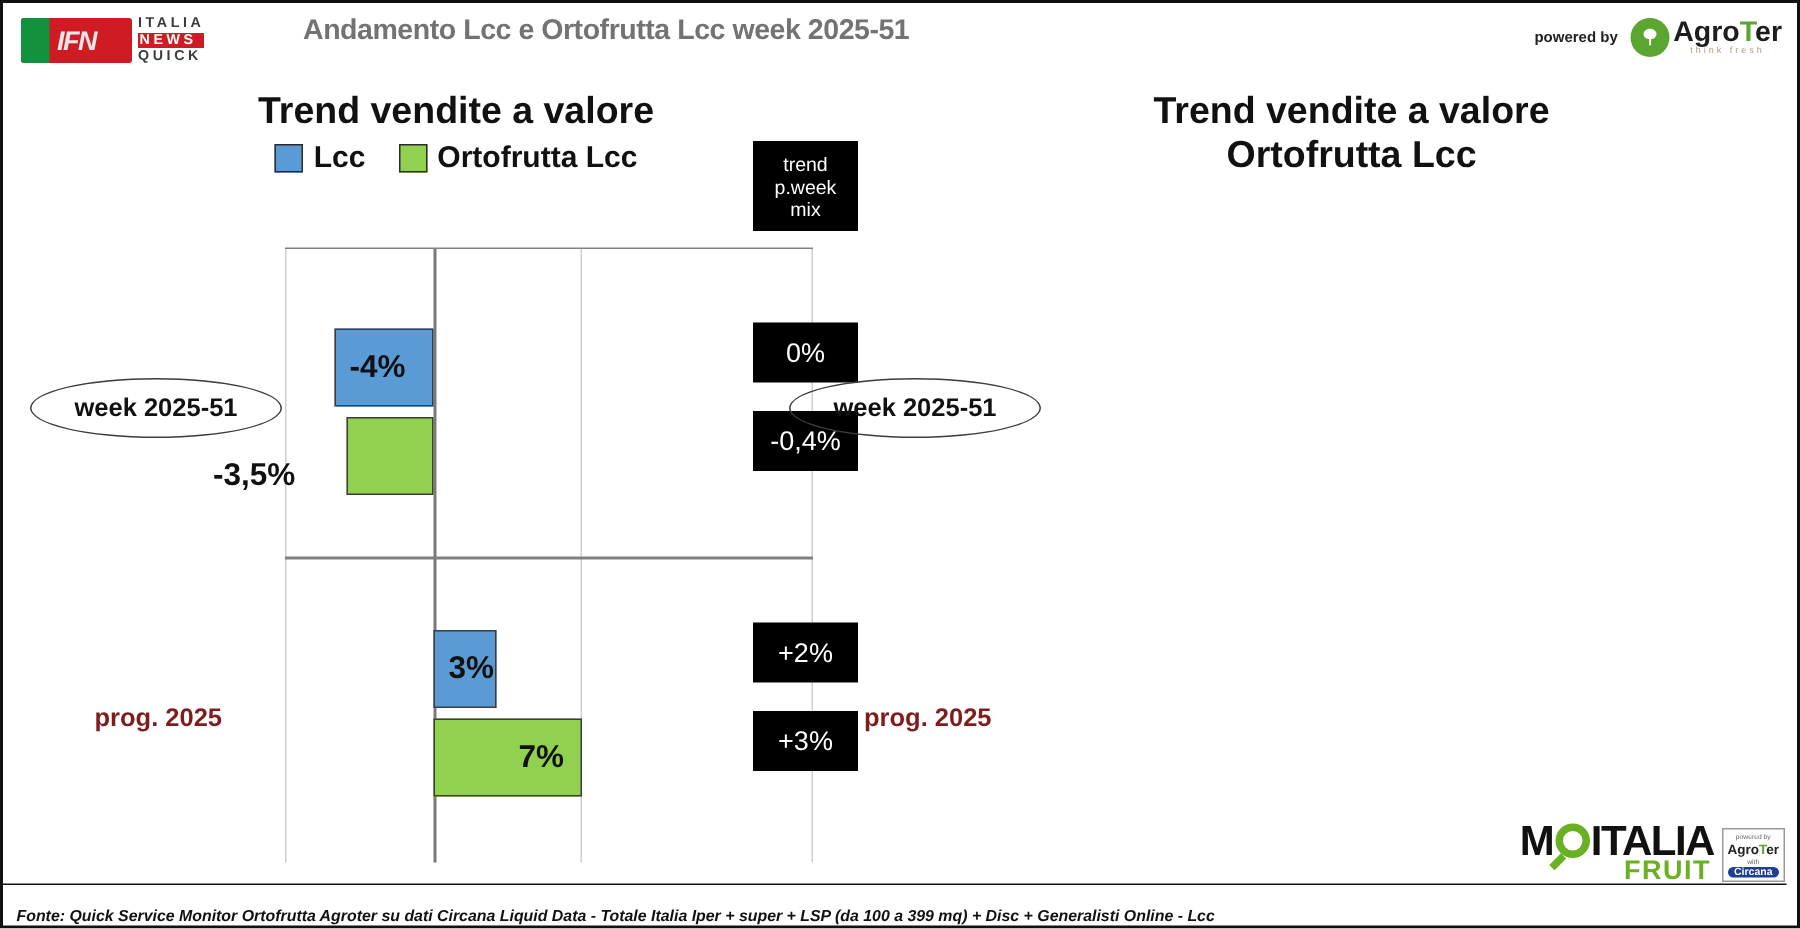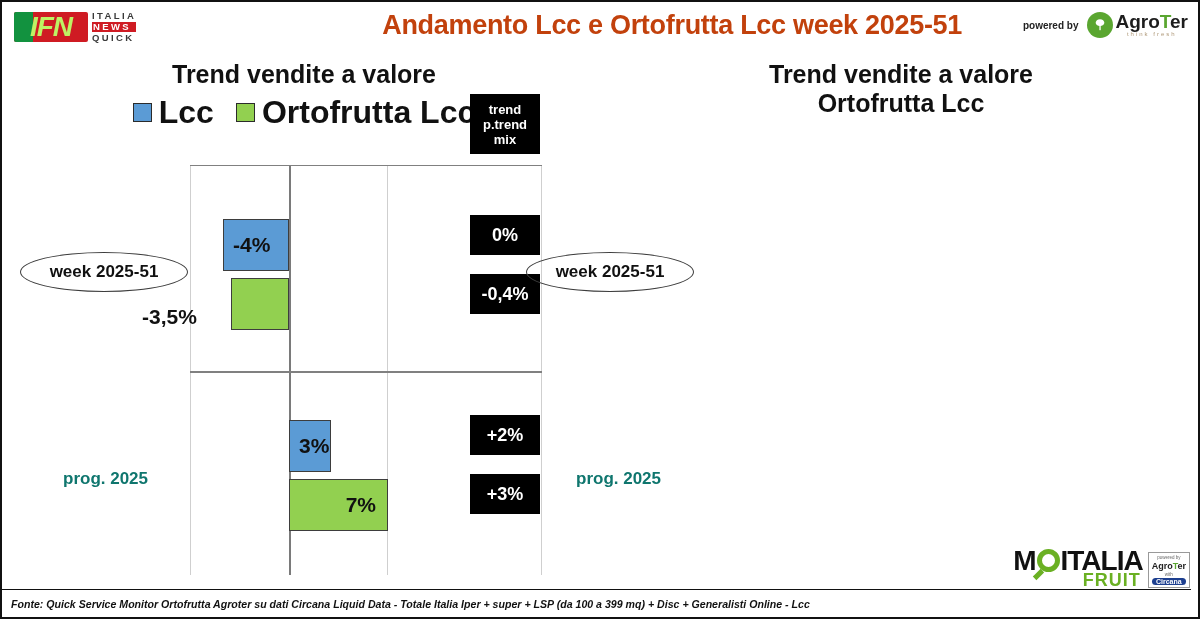--- a/index.html
+++ b/index.html
@@ -25,34 +25,34 @@
   .ifn-mark {
     width: 74px; height: 30px; position: relative;
     background: #cf1b23; border-radius: 2px; overflow: hidden;
   }
   .ifn-mark .greenbar {
     position: absolute; left: 0; top: 0; width: 19px; height: 30px; background: #12923f;
   }
   .ifn-mark .ifn-text {
     position: absolute; left: 0; top: 0; width: 74px; height: 30px;
     display: flex; align-items: center; justify-content: center;
-    color: #bef264; font-weight: 900; font-size: 28px; letter-spacing: -1px;
+    color: #e5e5e5; font-weight: 900; font-size: 18px; letter-spacing: -1px;
     font-style: italic; font-family: "Liberation Sans", sans-serif;
   }
   .ifn-words { display: flex; flex-direction: column; gap: 1px; }
   .ifn-words span {
     font-size: 9.5px; font-weight: 700; letter-spacing: 2.4px;
     color: #3a3a3a; line-height: 10px;
   }
   .ifn-words span.red {
     background: #cf1b23; color: #fff; padding: 0 1px; display: inline-block;
   }
   .main-title {
     position: absolute; left: 200px; top: 8px; width: 760px;
-    text-align: right; font-size: 27px; font-weight: 700; color: #c2410c;
+    text-align: left; font-size: 19px; font-weight: 700; color: #737373;
     letter-spacing: -0.3px;
   }
   .powered {
     position: absolute; right: 10px; top: 10px;
     display: flex; align-items: center; gap: 8px;
   }
   .powered .pb-text { font-size: 10px; font-weight: 700; color: #222; }
   .agroter { display: flex; align-items: center; gap: 3px; }
   .agroter .circle {
     width: 26px; height: 26px; border-radius: 50%;
@@ -77,26 +77,26 @@
   }
 
   .legend {
     display: flex; justify-content: center; align-items: center;
     gap: 22px; margin-top: 5px;
   }
   .legend-item { display: flex; align-items: center; gap: 7px; }
   .legend-swatch {
     width: 19px; height: 19px; border: 1.5px solid #2b2b2b;
   }
-  .legend-label { font-size: 32px; font-weight: 700; color: #111; }
+  .legend-label { font-size: 20px; font-weight: 700; color: #111; }
 
   .trend-box {
     position: absolute; background: #000; color: #fff;
     display: flex; flex-direction: column; align-items: center; justify-content: center;
-    font-weight: 700; line-height: 15px;
+    font-weight: 400; line-height: 15px; margin-left: 32px;
   }
   .trend-head {
     left: 466px; top: 34px; width: 70px; height: 60px; font-size: 13px;
   }
 
   
   .plot {
     position: absolute; border-top: 1.6px solid #808080;
   }
   .plot-left { left: 186px; top: 105px; width: 352px; height: 410px; }
@@ -117,28 +117,28 @@
     white-space: nowrap; display: flex; align-items: center;
   }
 
   .ellipse {
     position: absolute;
     border: 1.4px solid #3d3d3d; border-radius: 50%;
     display: flex; align-items: center; justify-content: center;
     font-size: 17px; font-weight: 700; color: #111; background: transparent;
   }
   .period-plain {
-    position: absolute; font-size: 17px; font-weight: 700; color: #0f766e;
+    position: absolute; font-size: 17px; font-weight: 700; color: #7f1d1d;
   }
 
   
   .footer {
     position: absolute; left: 0; bottom: 0; width: 1189px; height: 28px;
     border-top: 1.6px solid #111;
-    display: flex; align-items: center;
+    display: flex; align-items: flex-end;
   }
   .footer-text {
     font-size: 10.6px; font-style: italic; font-weight: 700;
     color: #111; padding-left: 9px; white-space: nowrap;
   }
   .monitor-logo {
     position: absolute; right: 8px; bottom: 26px;
     display: flex; align-items: flex-end; gap: 5px;
   }
   .mq-words { position: relative; }
@@ -219,21 +219,21 @@
         <span class="legend-label">Lcc</span>
       </div>
       <div class="legend-item">
         <span class="legend-swatch" style="background:#92D050"></span>
         <span class="legend-label">Ortofrutta Lcc</span>
       </div>
     </div>
 
     <div class="trend-box trend-head">
       <div>trend</div>
-      <div>p.trend</div>
+      <div>p.week</div>
       <div>mix</div>
     </div>
 
     <div class="plot plot-left">
       <div class="gridline" style="left:0px;"></div>
       <div class="gridline" style="left:197px;"></div>
       <div class="gridline" style="left:351px;"></div>
       <div class="zeroline" style="left:99px;"></div>
       <div class="midline" style="top:205px;"></div>
 

